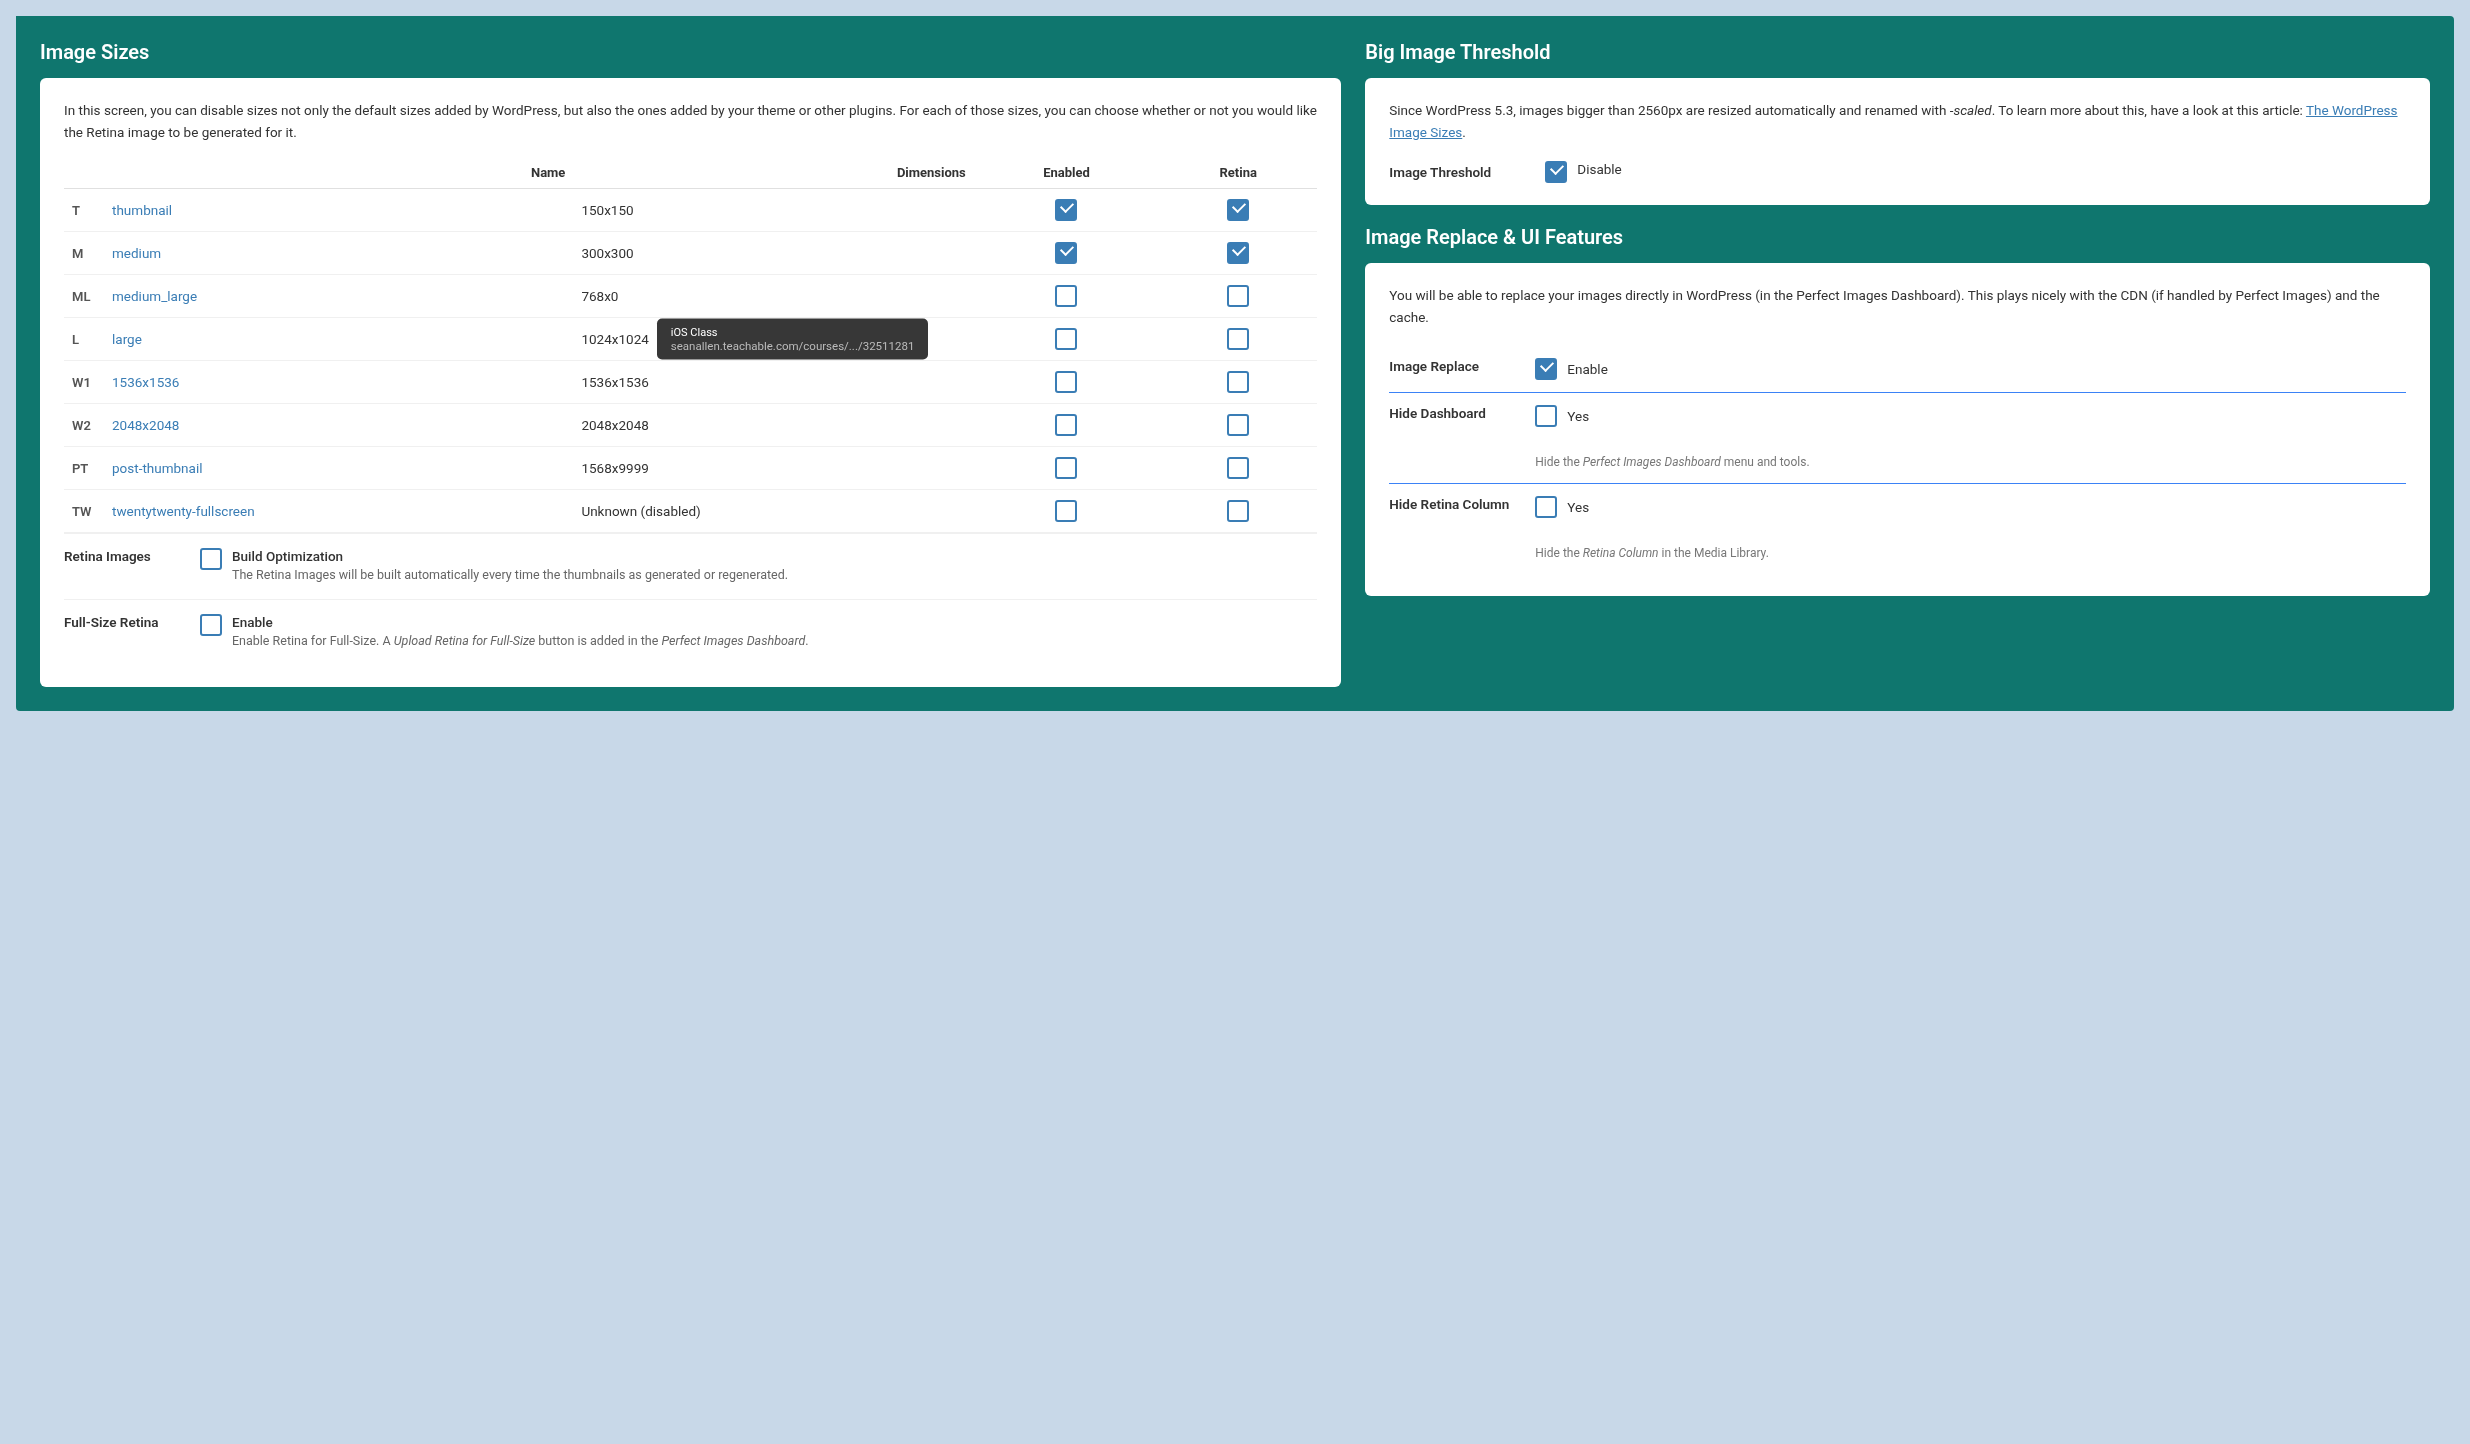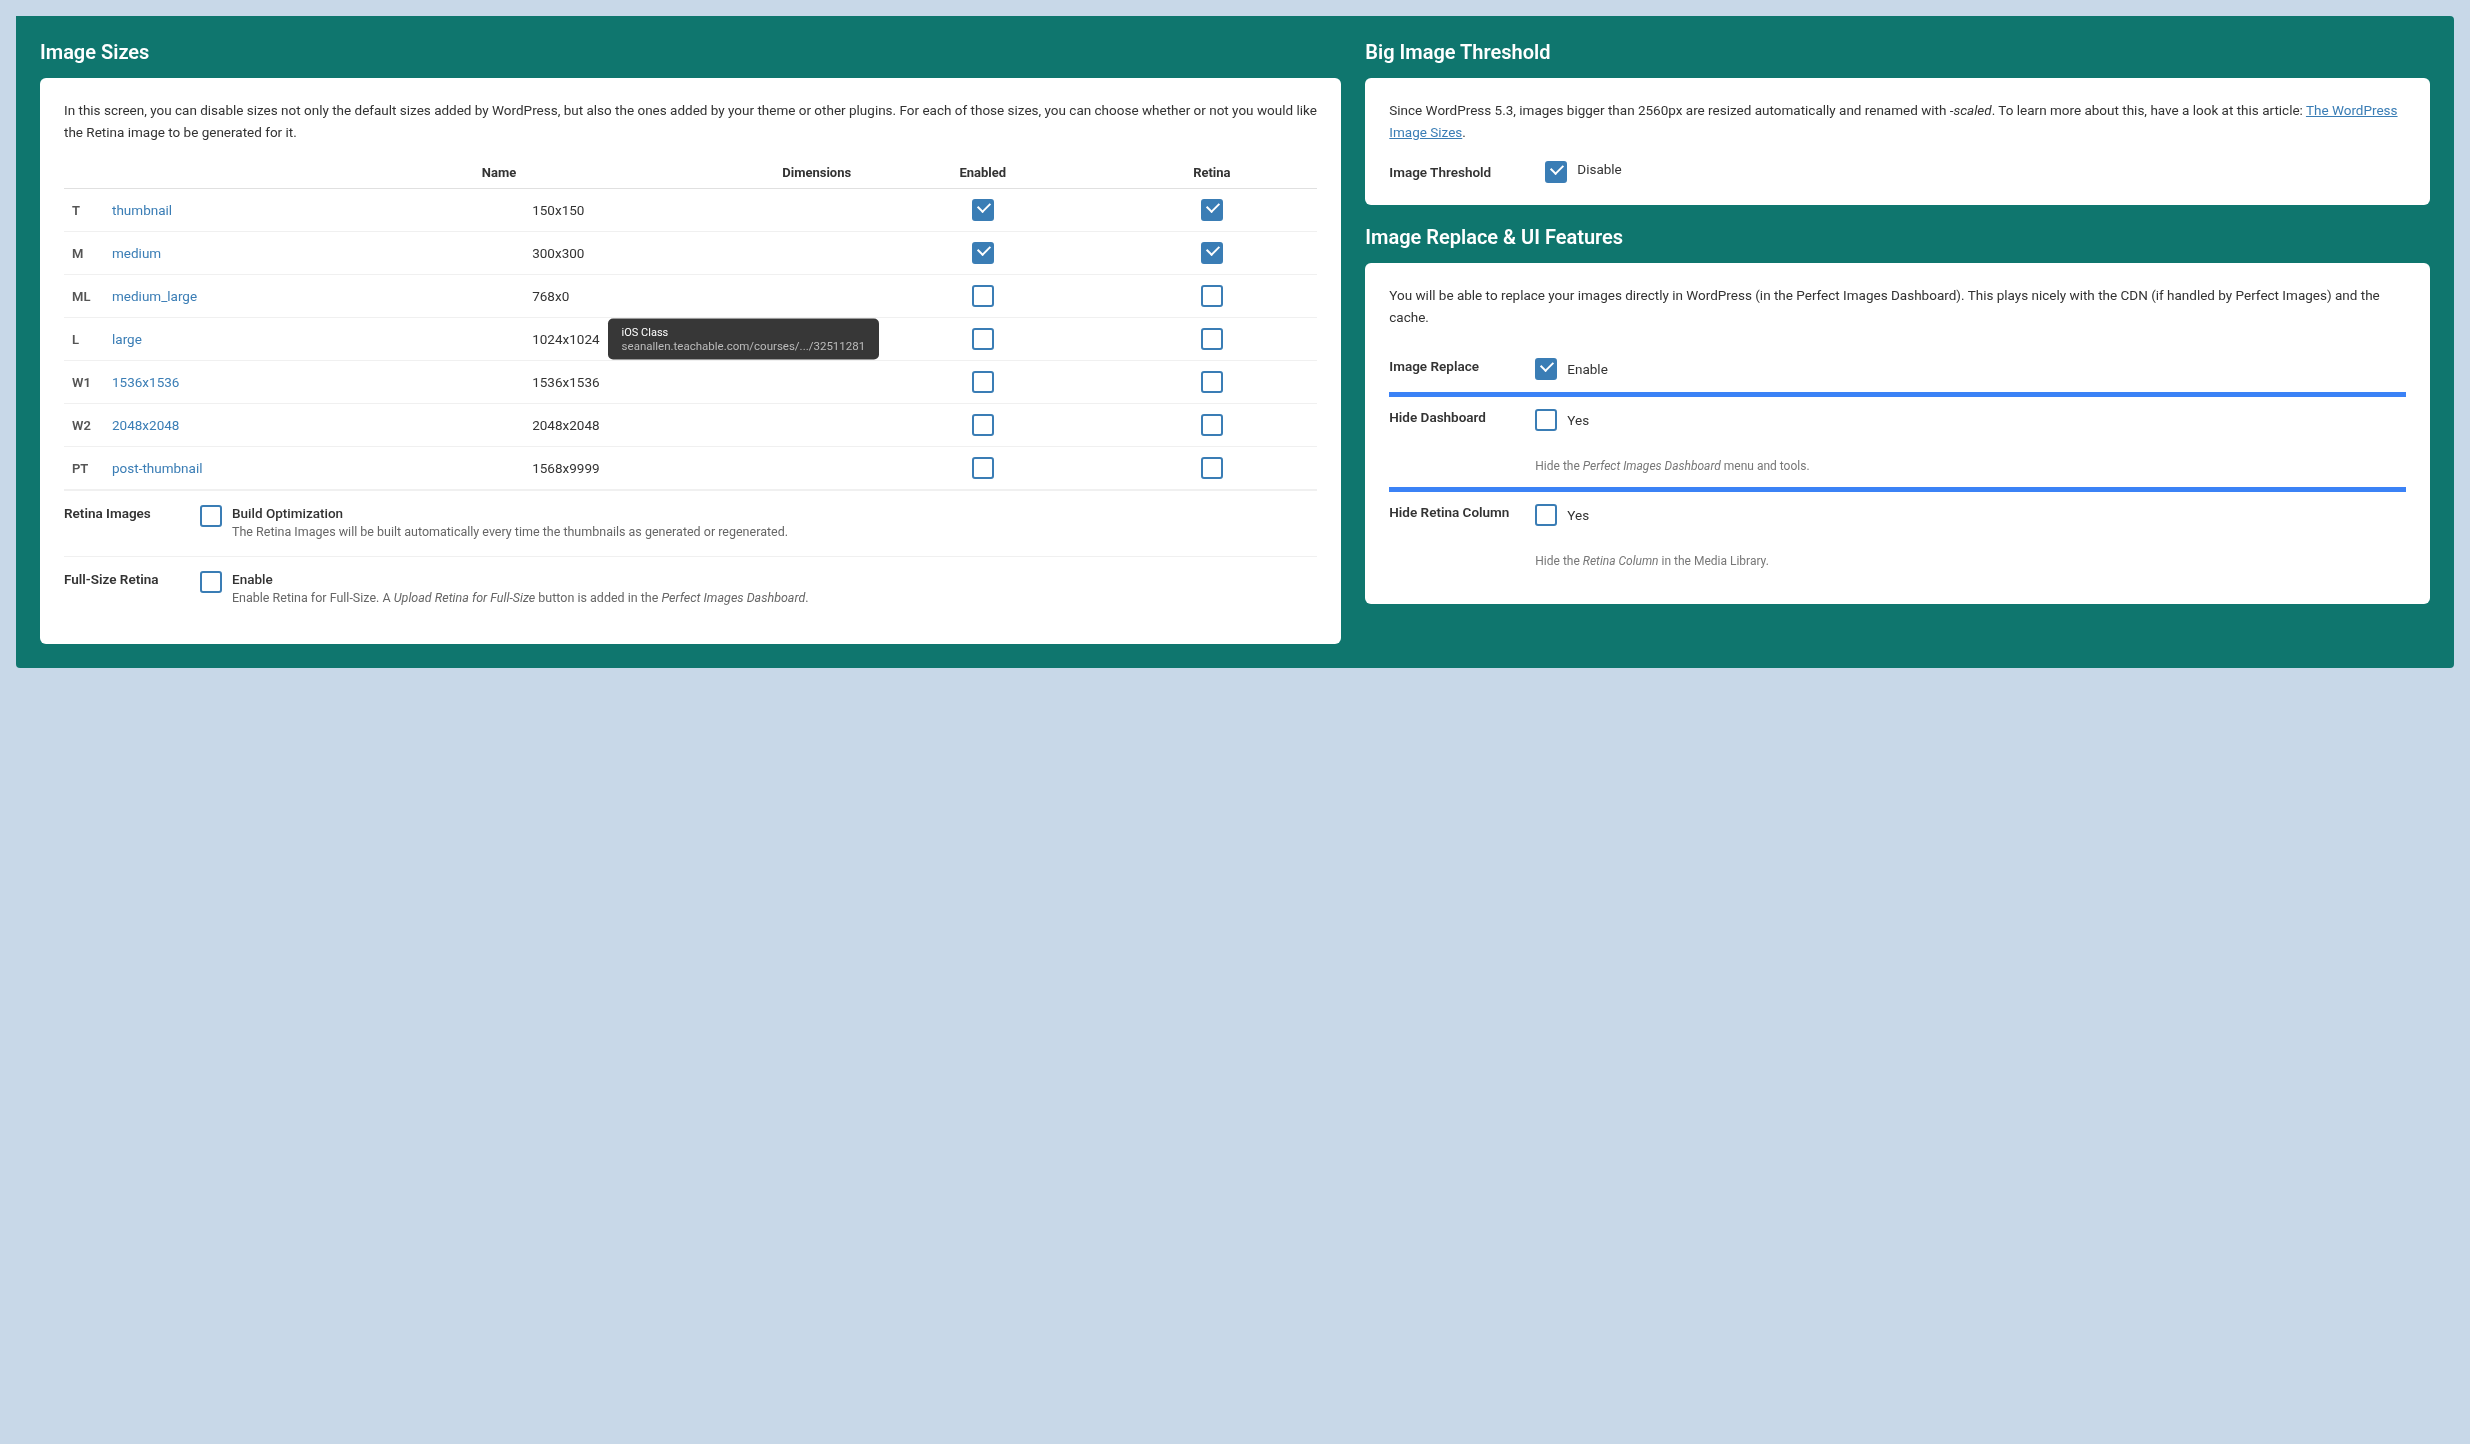--- a/index.html
+++ b/index.html
@@ -205,21 +205,21 @@
     .replace-options {
       display: flex;
       flex-direction: column;
       gap: 0;
     }
     .replace-row {
       display: flex;
       align-items: flex-start;
       gap: 16px;
       padding: 12px 0;
-      border-top: 5px solid #3b82f6;
+      border-top: 1px solid #3b82f6;
     }
     .replace-row:first-child { border-top: none; }
     .replace-label {
       font-size: 13.5px;
       font-weight: 600;
       color: #333;
       min-width: 130px;
     }
     .replace-content {
       display: flex;
@@ -335,20 +335,27 @@
                 <td class="abbrev">W2</td>
                 <td class="name-link"><a href="#">2048x2048</a></td>
                 <td>2048x2048</td>
                 <td class="center"><div class="check-box unchecked"></div></td>
                 <td class="center"><div class="check-box unchecked"></div></td>
               </tr>
               <tr>
                 <td class="abbrev">PT</td>
                 <td class="name-link"><a href="#">post-thumbnail</a></td>
                 <td>1568x9999</td>
+                <td class="center"><div class="check-box unchecked"></div></td>
+                <td class="center"><div class="check-box unchecked"></div></td>
+              </tr>
+              <tr>
+                <td class="abbrev">TW</td>
+                <td class="name-link"><a href="#">twentytwenty-fullscreen</a></td>
+                <td>Unknown (disabled)</td>
                 <td class="center"><div class="check-box unchecked"></div></td>
                 <td class="center"><div class="check-box unchecked"></div></td>
               </tr>
             </tbody>
         </table>
 
         <div class="option-row">
           <div class="option-label">Retina Images</div>
           <div class="option-content">
             <div class="check-box unchecked"></div>

